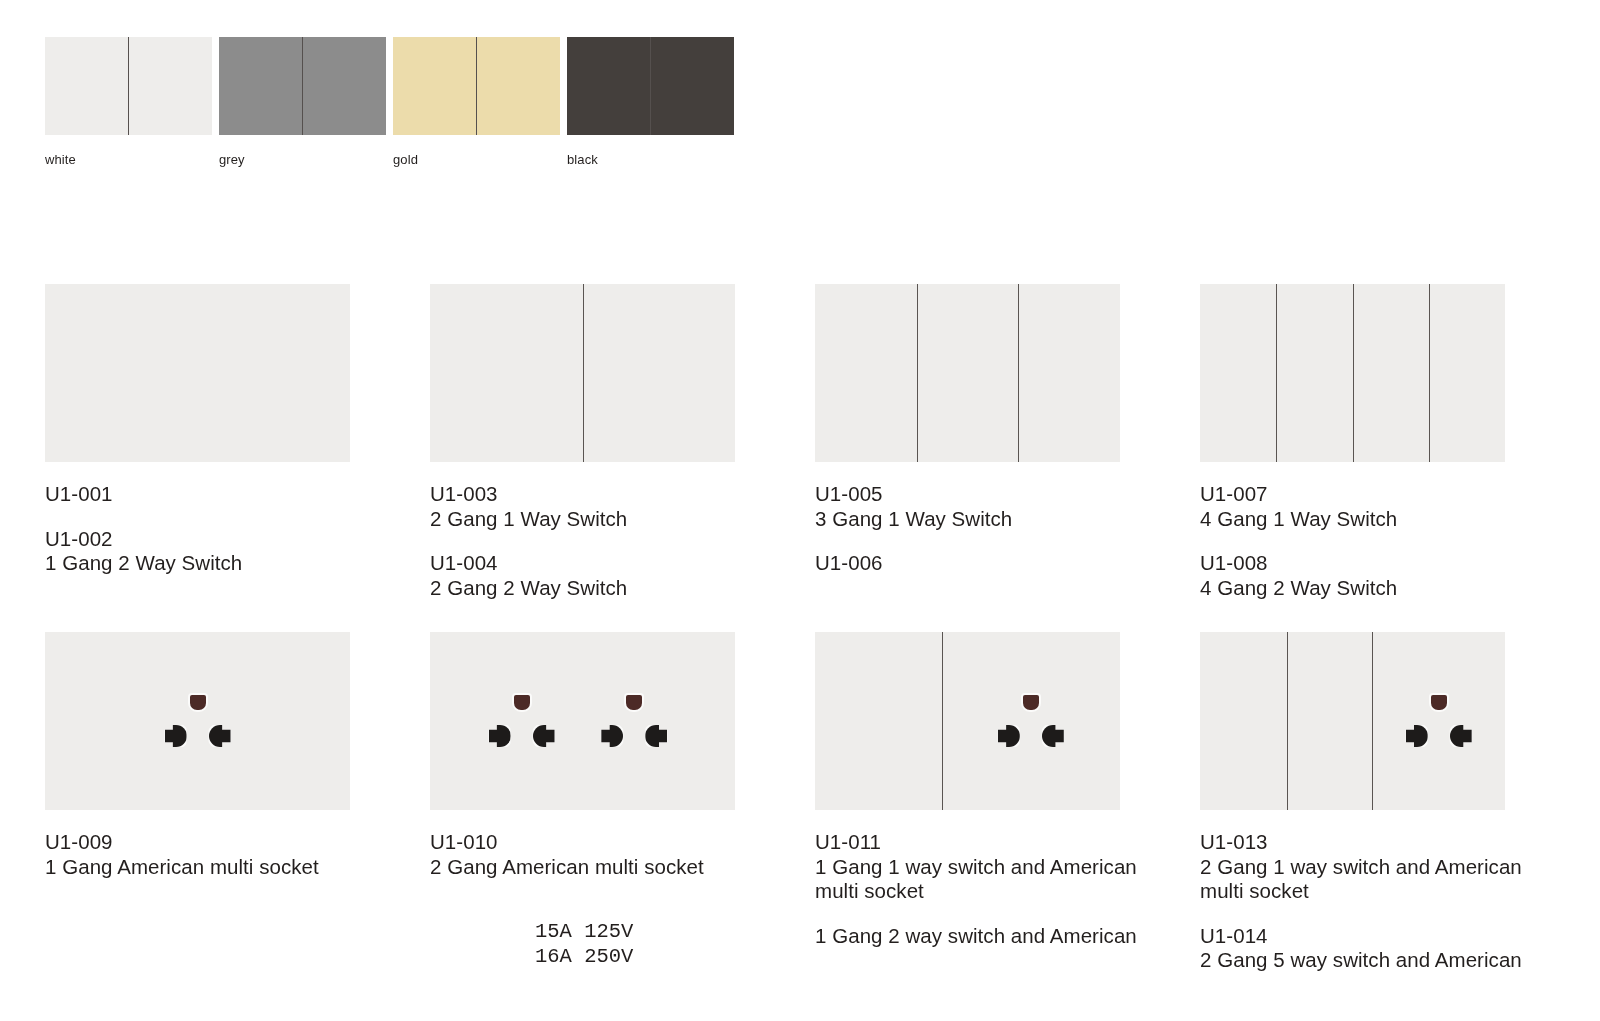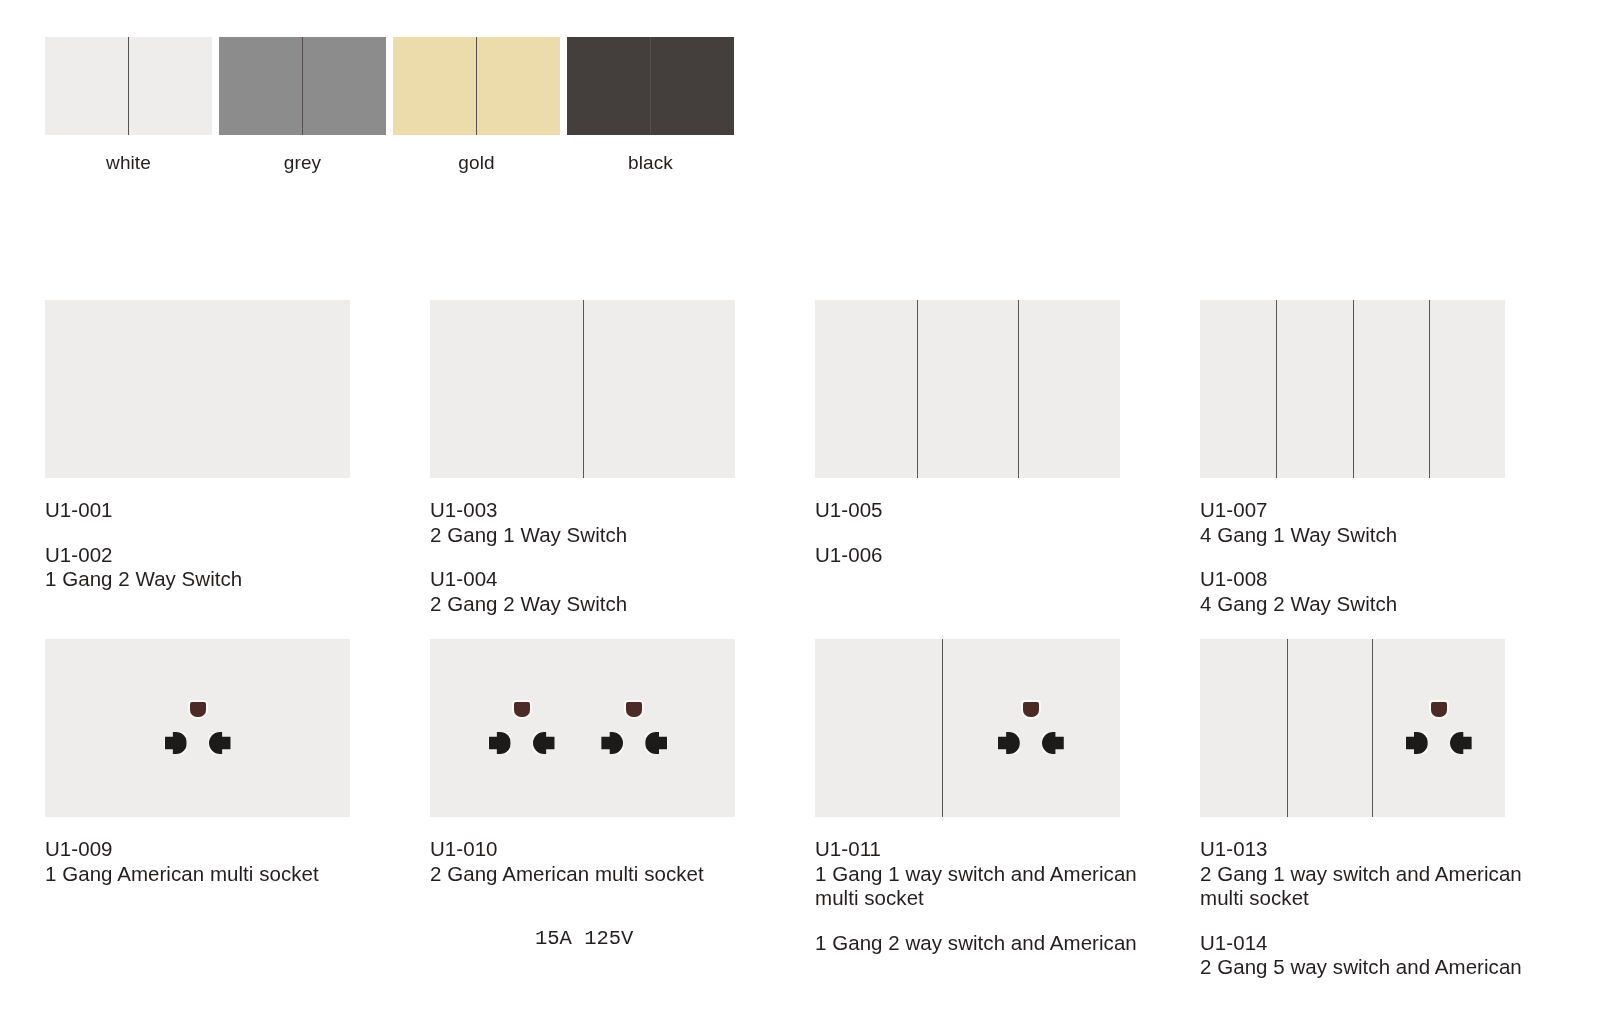--- a/index.html
+++ b/index.html
@@ -31,32 +31,32 @@
   .swatch-half { flex: 1 1 50%; height: 100%; }
   .swatch-plate .divider {
     position: absolute;
     top: 0; bottom: 0;
     left: 50%;
     width: 1px;
     margin-left: -0.5px;
     background: #55504e;
   }
   .swatch-label {
-    text-align: center;
-    font-size: 19px;
+    text-align: left;
+    font-size: 13px;
     line-height: 1;
     padding-top: 18px;
     letter-spacing: .1px;
   }
 
   
   .grid {
     position: absolute;
     left: 45px;
-    top: 300px;
+    top: 284px;
     width: 1520px;
     display: grid;
     grid-template-columns: repeat(4, 385px);
     column-gap: 0px;
     row-gap: 0px;
   }
   .cell { width: 385px; }
 
   
   .plate {
@@ -120,21 +120,21 @@
     letter-spacing: .05px;
     white-space: pre-line;
   }
   .rating {
     padding-left: 105px;
     padding-top: 20px;
     font-family: Liberation Mono, monospace;
   }
   .rating div { font-size: 20.5px; line-height: 25px; }
 
-  .row2 { margin-top: 3px; }
+  .row2 { margin-top: 12px; }
 </style>
 </head>
 <body>
 
 <div class="swatch-strip">
 
   <div class="swatch-block">
     <div class="swatch-plate" style="background: rgb(238, 237, 235);">
       <div class="swatch-half" style="background: rgb(238, 237, 235);"></div>
       <div class="swatch-half"></div>
@@ -204,20 +204,21 @@
   </div>
 
   <div class="cell">
     <div class="plate">
         <div class="seg-line" style="left: 101.667px;"></div>
         <div class="seg-line" style="left: 203.333px;"></div>
       </div>
     <div class="captions">
       <div class="cap-group">
         <div class="cap-code">U1-005</div>
+        <div class="cap-desc">3 Gang 1 Way Switch</div>
       </div>
       <div class="cap-group">
         <div class="cap-code">U1-006</div>
       </div>
     </div>
   </div>
 
   <div class="cell">
     <div class="plate">
         <div class="seg-line" style="left: 76.25px;"></div>
@@ -265,20 +266,21 @@
           <div class="pin right"></div>
         </div>
       </div>
     <div class="captions">
       <div class="cap-group">
         <div class="cap-code">U1-010</div>
         <div class="cap-desc">2 Gang American multi socket</div>
       </div>
       <div class="rating">
         <div>15A 125V</div>
+        <div>16A 250V</div>
       </div>
     </div>
   </div>
 
   <div class="cell row2">
     <div class="plate">
         <div class="seg-line" style="left: 126.575px;"></div>
         <div class="socket" style="left: 182.787px;">
           <div class="earth"></div>
           <div class="pin left"></div>

